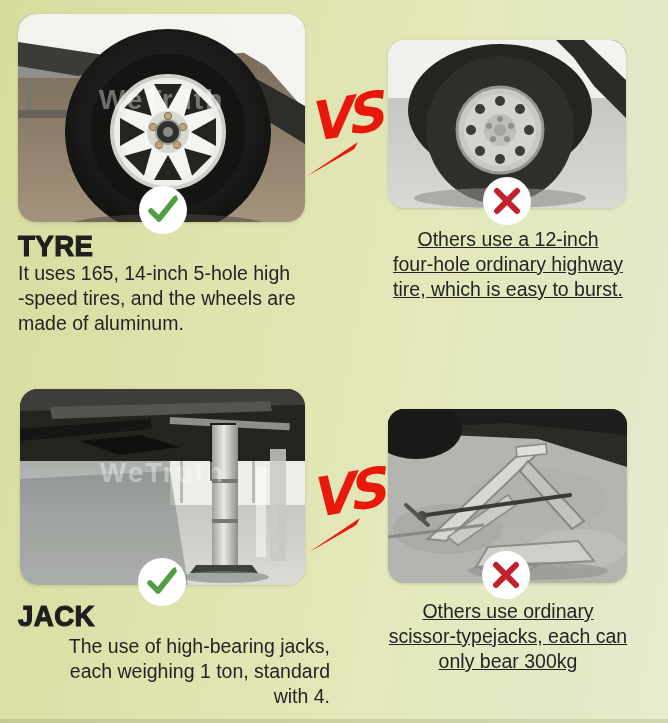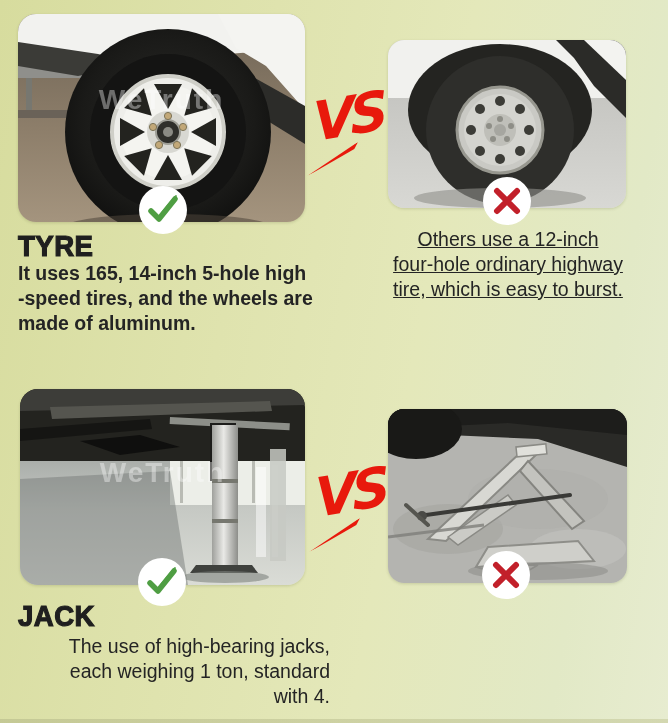--- a/index.html
+++ b/index.html
@@ -60,21 +60,21 @@
     font-size:30px;font-weight:800;letter-spacing:0.5px;
     -webkit-text-stroke:1.2px #1f1f1f;
     transform:scaleX(.92);transform-origin:left center;
   }
   .heading-tyre{top:229px;}
   .heading-jack{top:599px;}
   .body-text{
     position:absolute;left:18px;width:312px;
     color:#242424;font-size:19.5px;line-height:25px;white-space:pre-line;
   }
-  .body-tyre{top:261px;font-weight:bold;}
+  .body-tyre{top:261px;}
   .body-jack{top:634px;text-align:right;}
   .caption{
     position:absolute;left:364px;width:288px;text-align:center;
     color:#242424;font-size:19.5px;line-height:25px;white-space:pre-line;text-decoration:underline;
   }
   .caption-tyre{top:227px;}
   .caption-jack{top:599px;}
 </style>
 </head>
 <body>
@@ -281,15 +281,18 @@
     <svg viewBox="0 0 50 50">
       <circle cx="25" cy="25" r="24" fill="#ffffff"></circle>
       <path d="M15 15 L35 35 M35 15 L15 35" fill="none" stroke="#c2202a" stroke-width="6" stroke-linecap="round"></path>
     </svg>
   </div>
 
   <div class="heading heading-jack">JACK</div>
   <div class="body-text body-jack">The use of high-bearing jacks,
 each weighing 1 ton, standard
 with 4.</div>
+  <div class="caption caption-jack">Others use ordinary
+scissor-typejacks, each can
+only bear 300kg</div>
 
   <div class="bottom-edge"></div>
 </div>
 
 </body></html>

